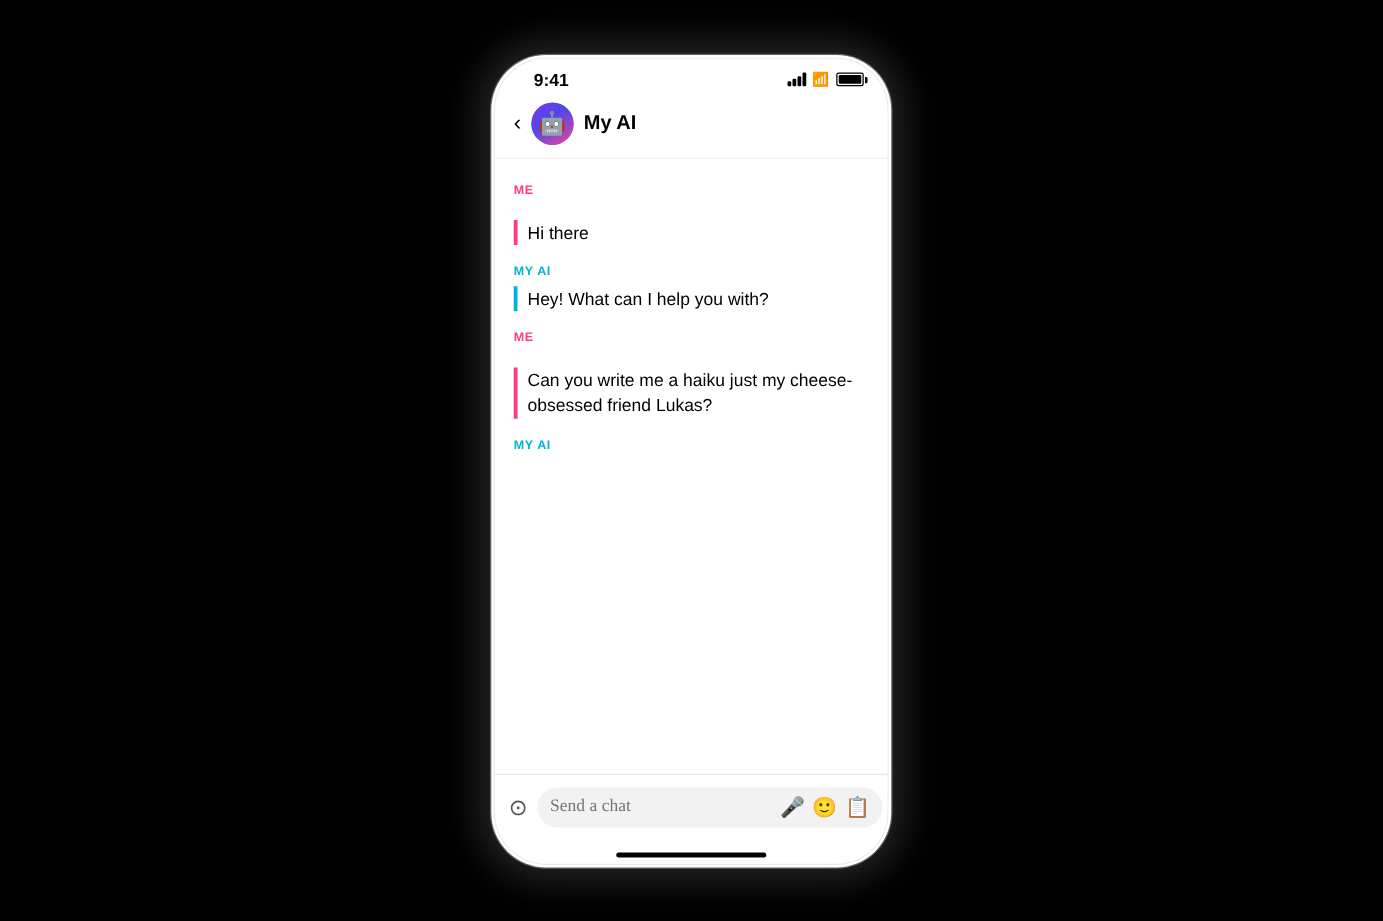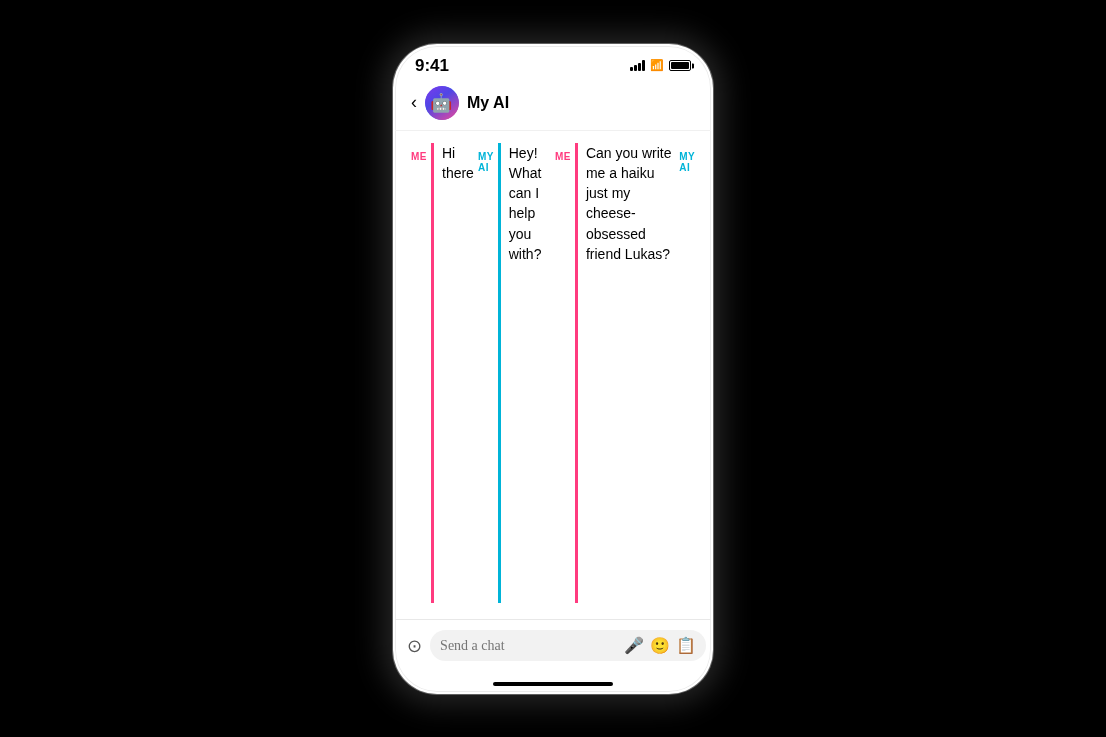--- a/index.html
+++ b/index.html
@@ -38,23 +38,24 @@
     
     .status-bar {
       display: flex;
       justify-content: space-between;
       align-items: center;
       padding: 10px 20px 4px 20px;
       flex-shrink: 0;
     }
 
     .status-time {
-      font-size: 17px;
+      font-size: 14px;
       font-weight: 600;
       color: #000;
+      margin-left: 12px;
     }
 
     .status-icons {
       display: flex;
       align-items: center;
       gap: 5px;
     }
 
     .signal-bars {
       display: flex;
@@ -149,21 +150,21 @@
       font-weight: 700;
       color: #000;
     }
 
     
     .messages-area {
       flex: 1;
       overflow-y: auto;
       padding: 12px 16px;
       display: flex;
-      flex-direction: row;
+      flex-direction: column;
       gap: 4px;
     }
 
     .sender-label {
       font-size: 10px;
       font-weight: 700;
       letter-spacing: 0.5px;
       margin-bottom: 2px;
       margin-top: 8px;
     }
@@ -177,20 +178,21 @@
     }
 
     .message-block {
       border-left: 3px solid;
       padding-left: 8px;
       margin-bottom: 4px;
     }
 
     .message-block.me-block {
       border-color: #ff3b7f;
+      margin-top: 12px;
     }
 
     .message-block.ai-block {
       border-color: #00b4d8;
     }
 
     .message-text {
       font-size: 14px;
       color: #000;
       line-height: 1.45;

